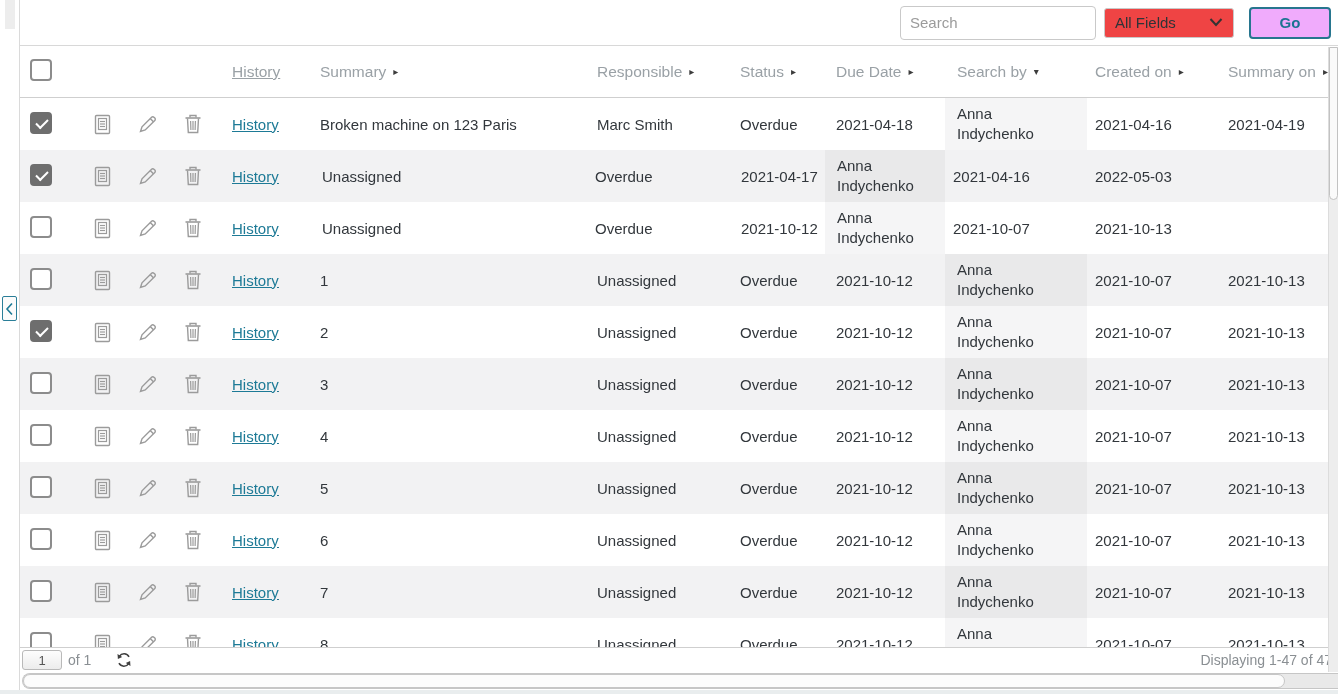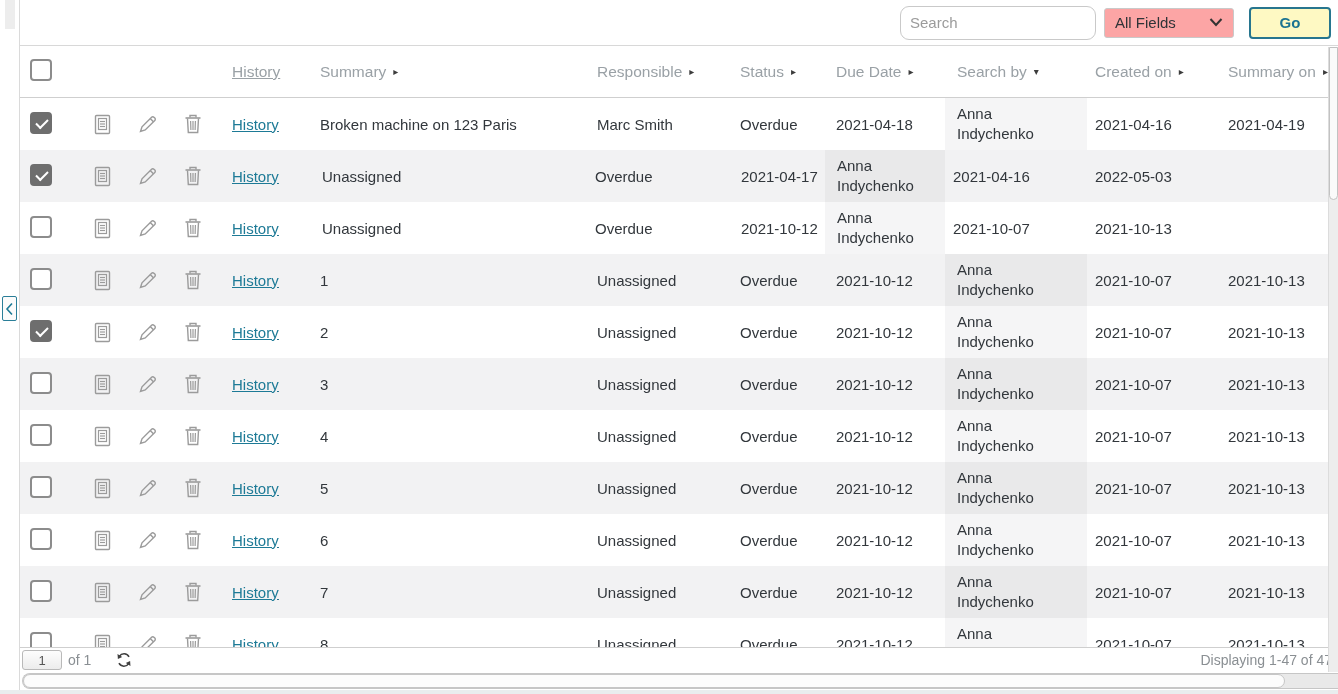--- a/index.html
+++ b/index.html
@@ -13,27 +13,27 @@
                   background:#fbfbfb; border:1px solid #2a7e98; border-radius:2px;
                   display:flex; align-items:center; justify-content:center; cursor:pointer; }
 
   
   .panel { position:absolute; left:19px; top:0; width:1319px; height:694px;
            border-left:1px solid #dadada; background:#ffffff; }
 
   
   .topbar { height:46px; border-bottom:1px solid #d8d8d8; display:flex; align-items:center;
             justify-content:flex-end; gap:15px; padding-right:7px; }
-  .search { width:196px; height:30px; border:1px solid #c9c9c9; border-radius:9px;
+  .search { width:196px; height:30px; border:1px solid #c9c9c9; border-radius:4px;
             padding:16px 9px; font-size:15px; color:#333; outline:none; font-family:inherit; }
   .search::placeholder { color:#9b9b9b; }
-  .select { width:130px; height:30px; border:1px solid #c9c9c9; border-radius:3px; background:#fca5a5;
+  .select { width:130px; height:30px; border:1px solid #c9c9c9; border-radius:3px; background:#ef4444;
             display:flex; align-items:center; justify-content:space-between; padding:0 10px;
             font-size:15px; color:#2f3337; cursor:pointer; margin-left:-7px; }
-  .go { width:82px; height:32px; background:#fef9c3; border:2px solid #27768f; border-radius:4px;
+  .go { width:82px; height:32px; background:#f0abfc; border:2px solid #27768f; border-radius:4px;
         color:#1b7391; font-weight:bold; font-size:15px; cursor:pointer; font-family:inherit; }
 
   
   .grid { display:grid;
           grid-template-columns:60px 45px 45px 45px 95px 275px 145px 95px 120px 142px 133px 118px;
           align-items:center; }
 
   
   .thead { height:52px; border-bottom:1px solid #cfcfcf; color:#9aa1a6; font-size:15.5px; }
   .hcell { display:flex; align-items:center; gap:7px; cursor:pointer; white-space:nowrap; }

